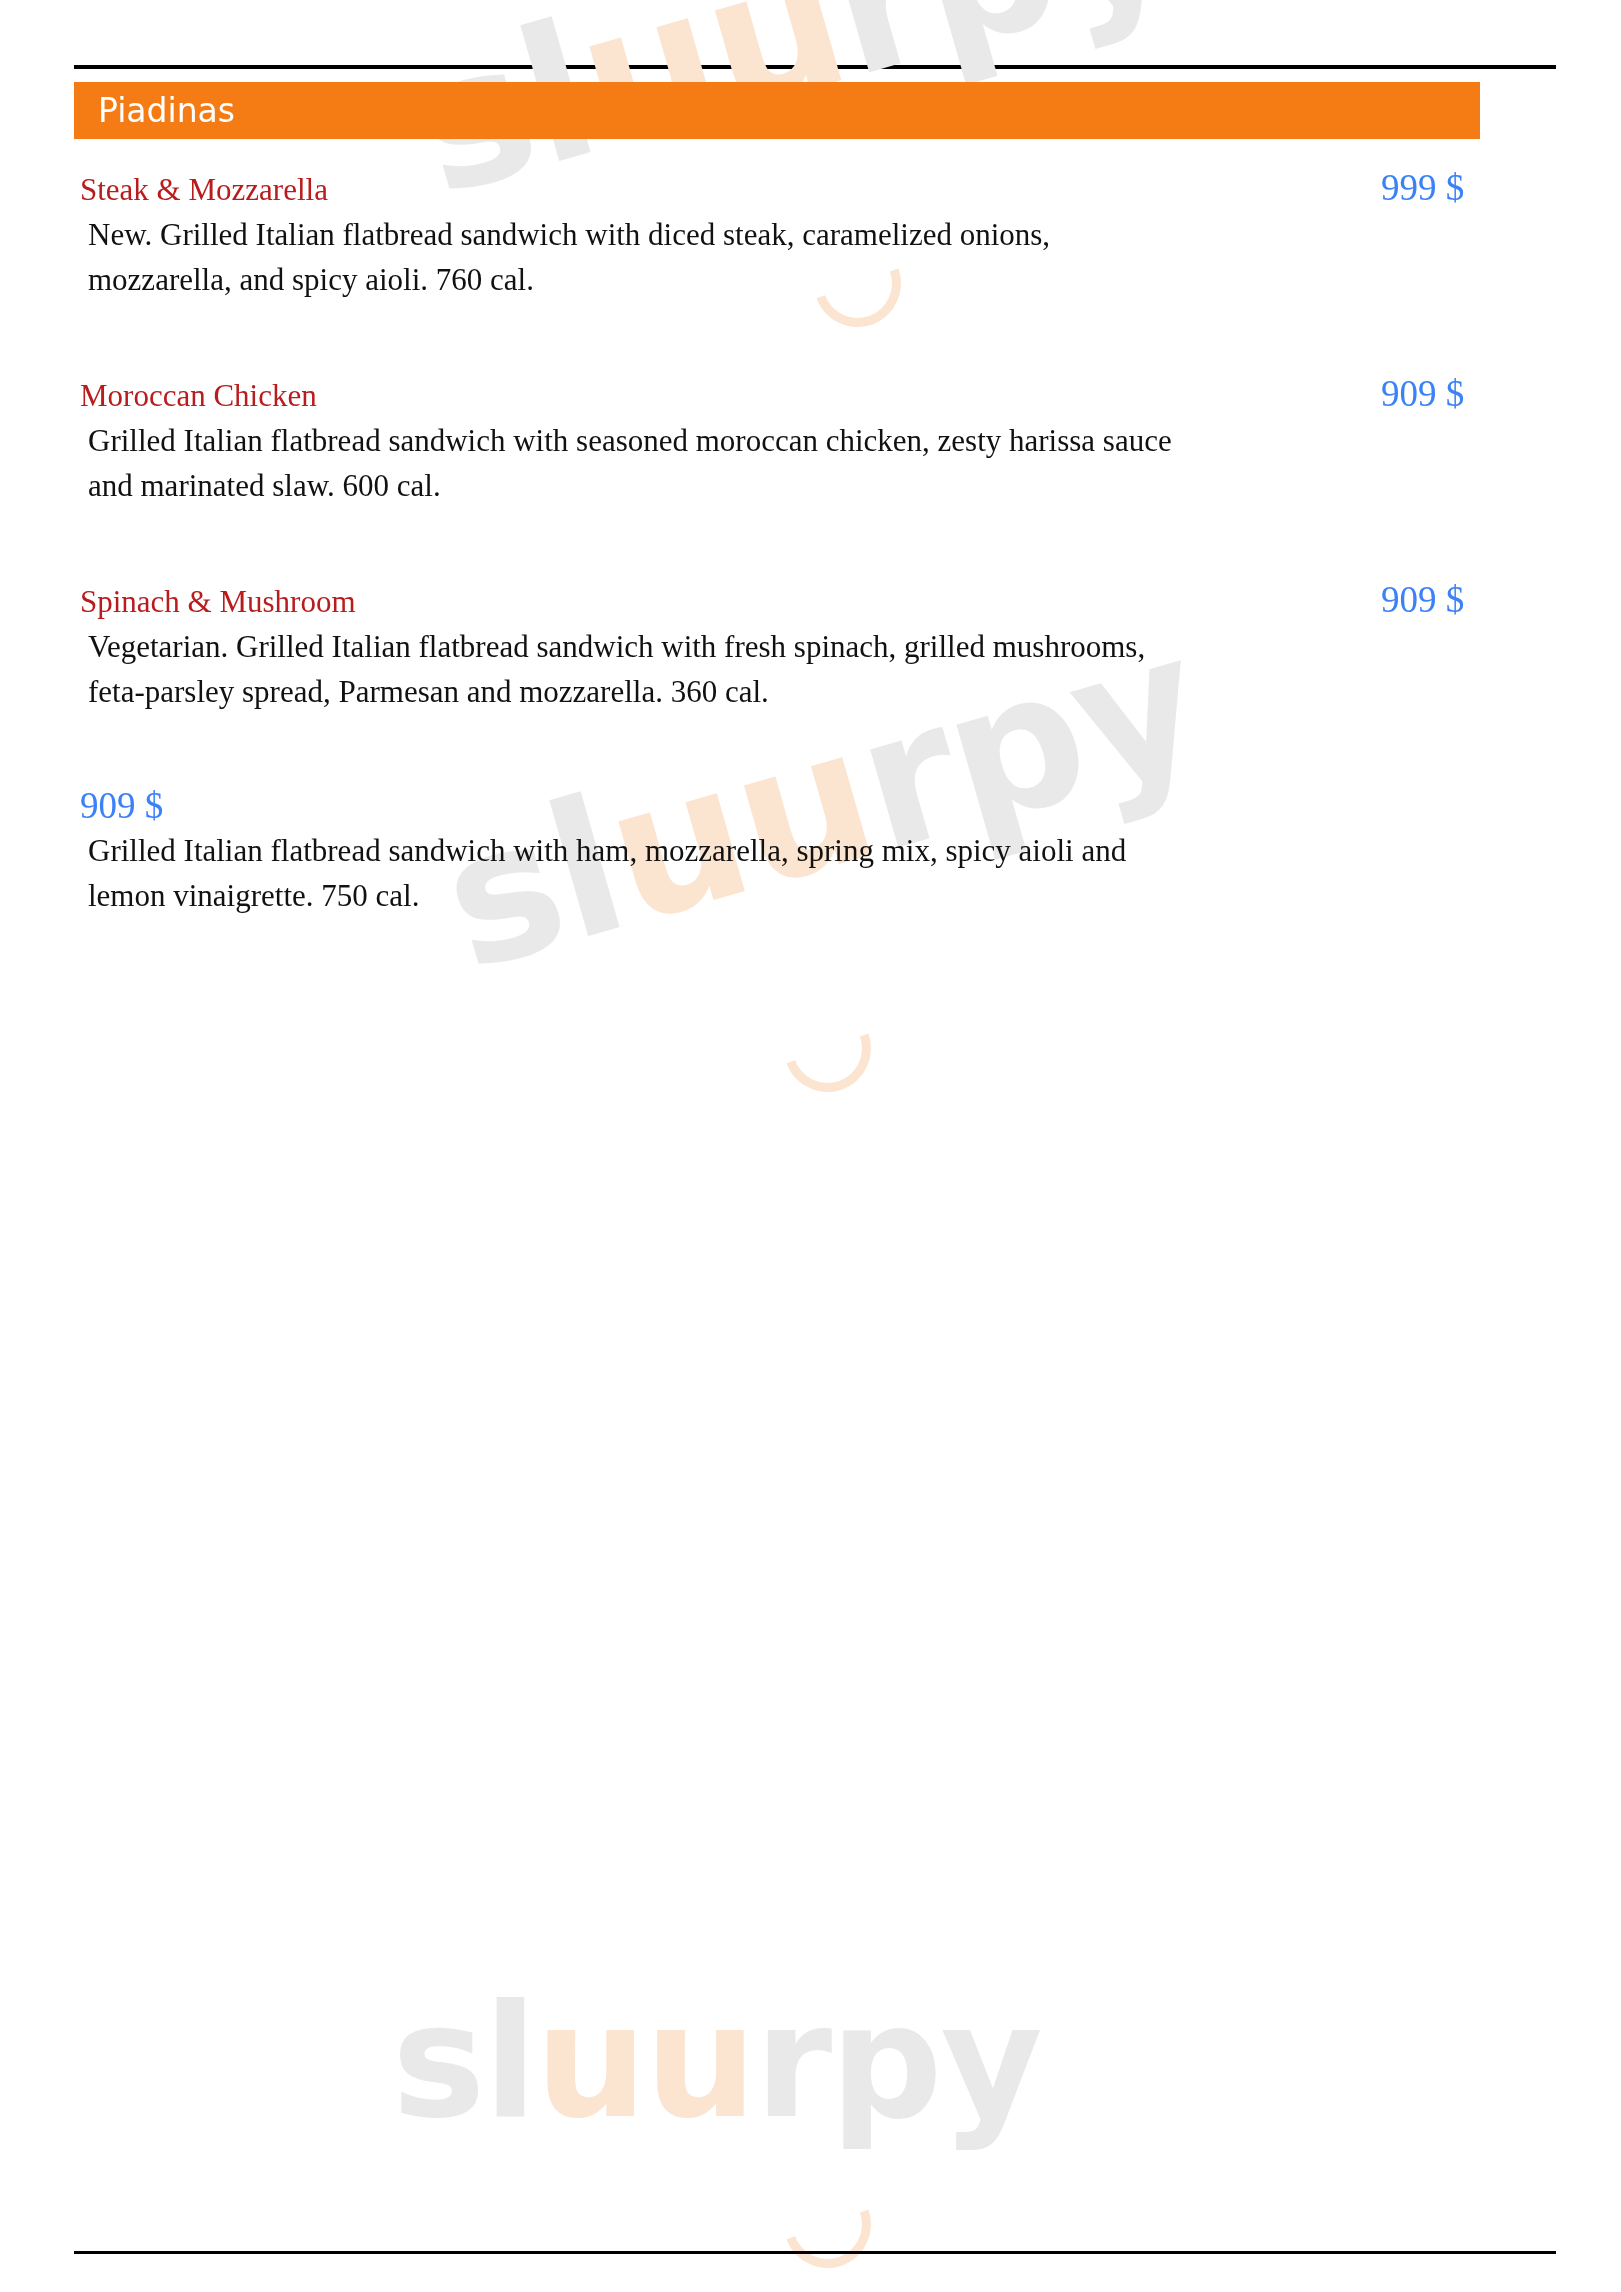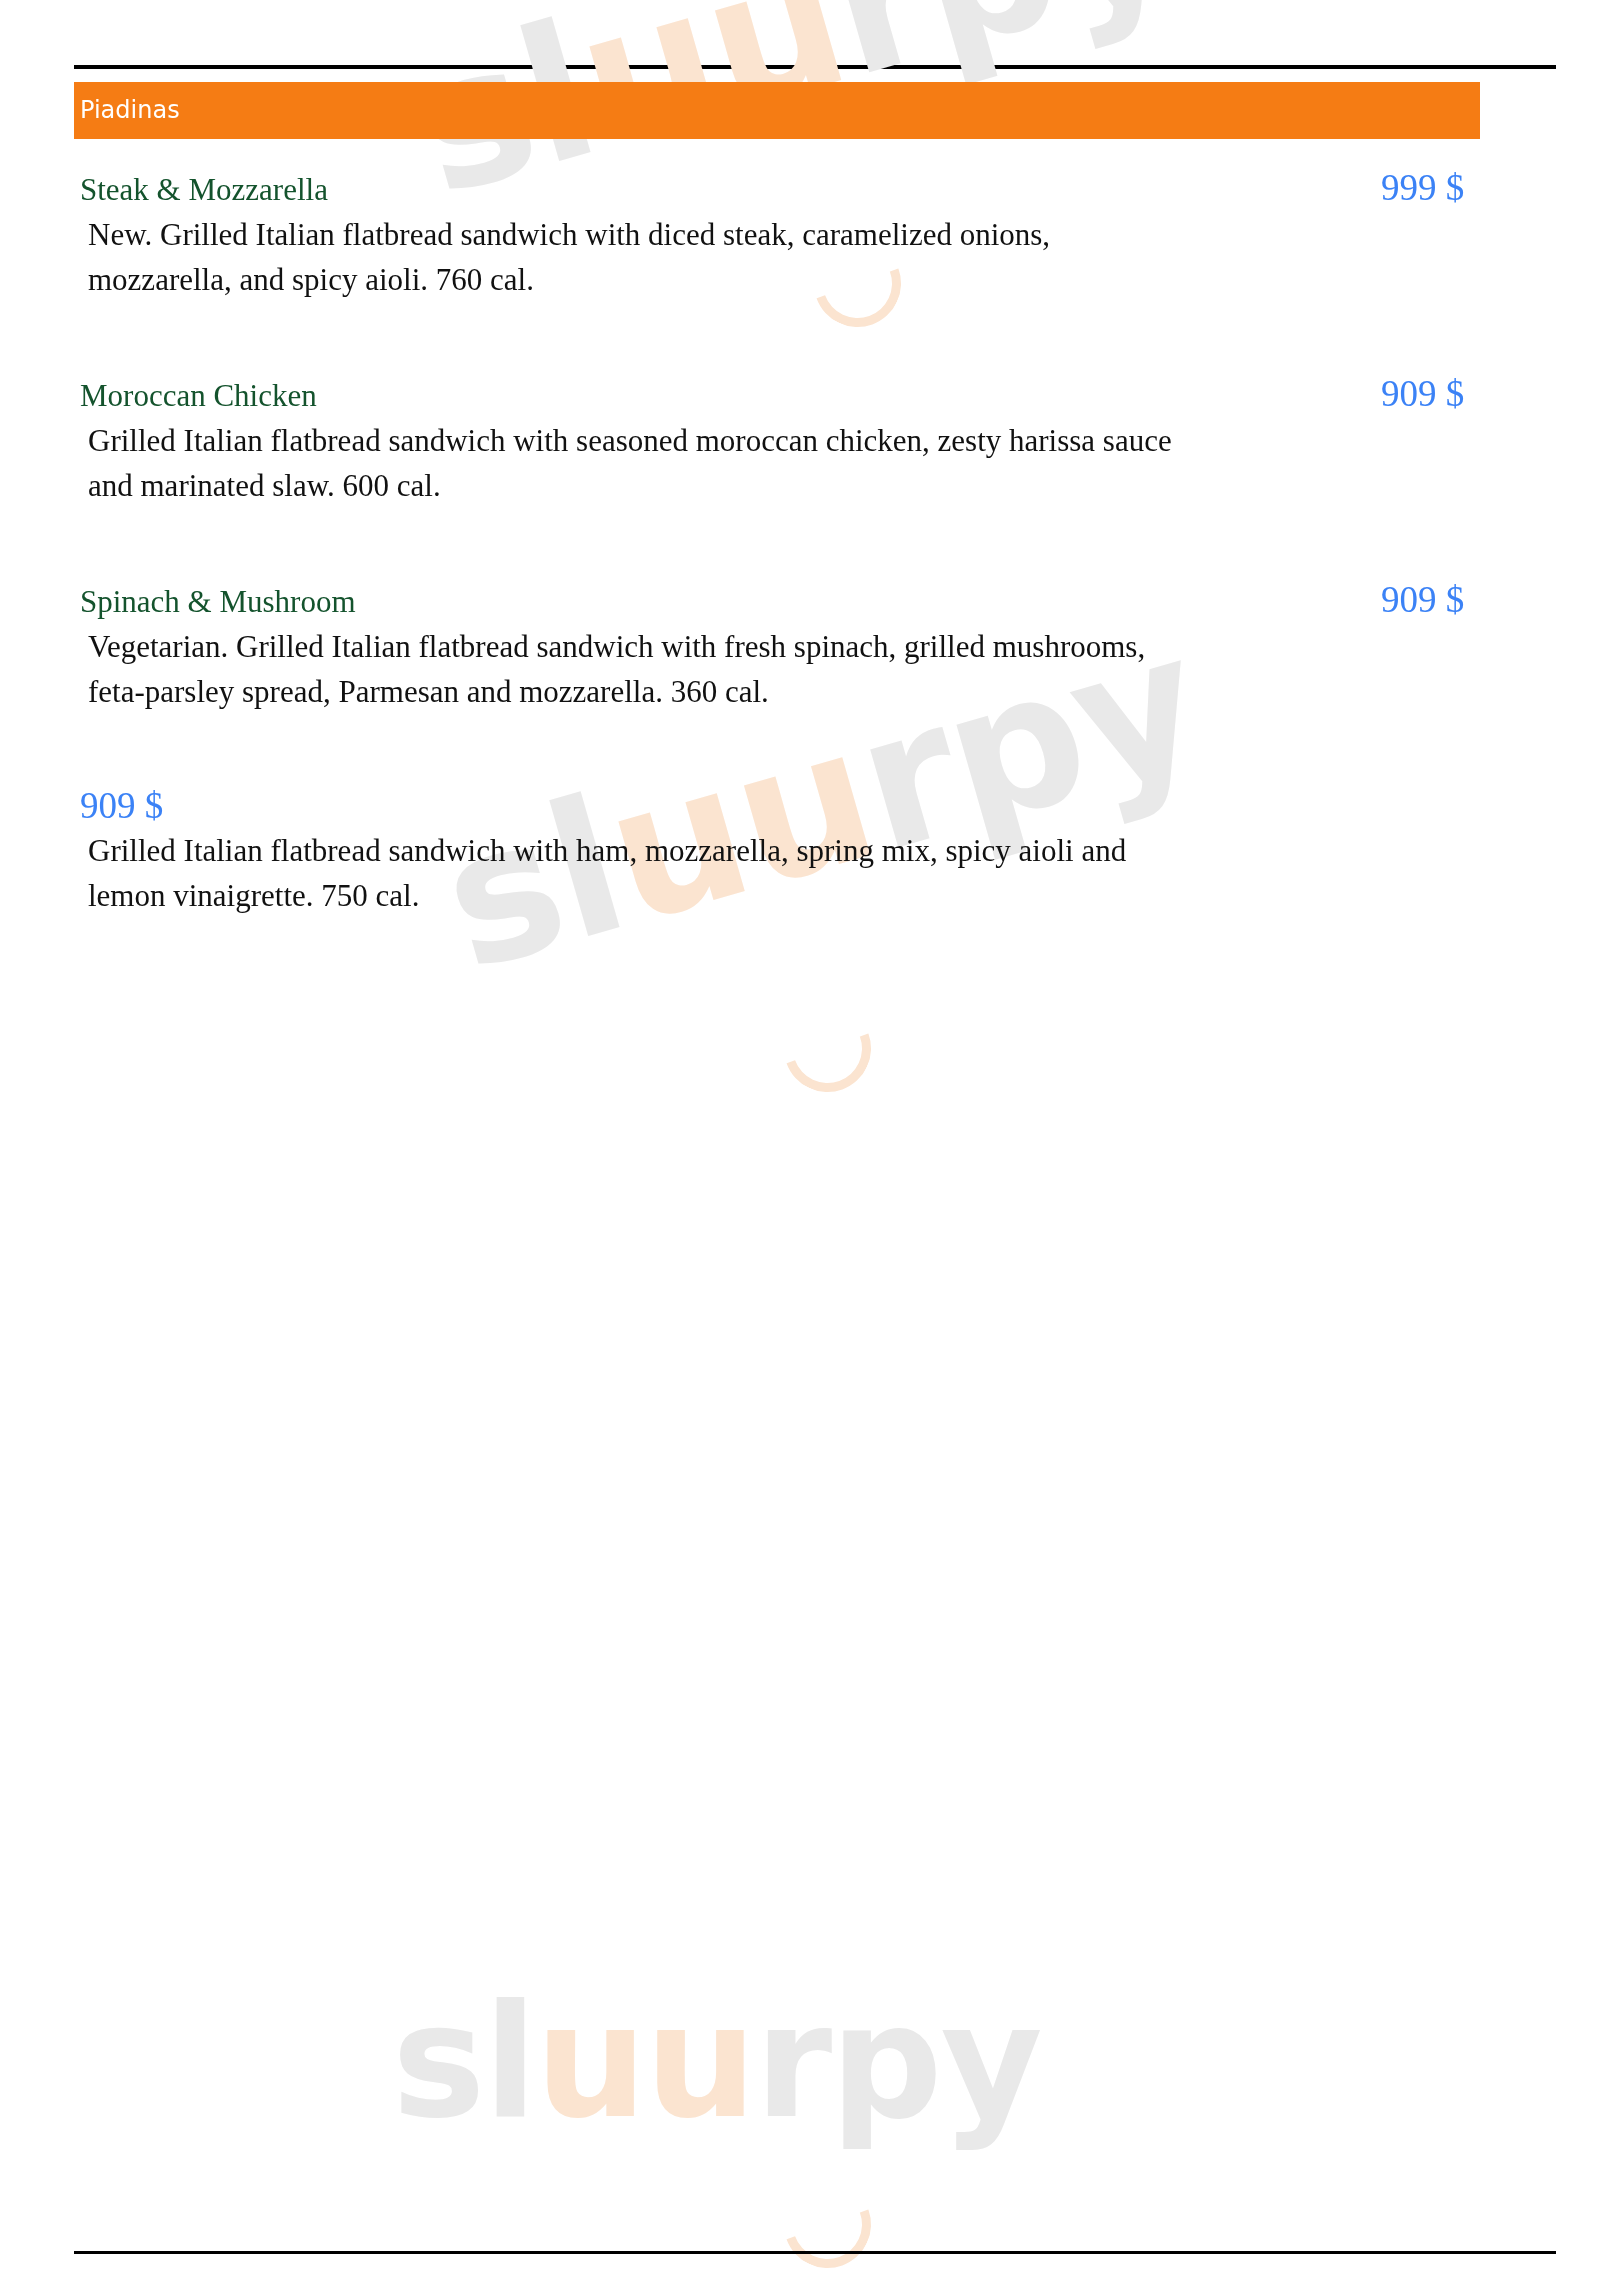--- a/index.html
+++ b/index.html
@@ -93,23 +93,23 @@
     top: 82px;
     width: 1406px;
     height: 57px;
     background: #f57c14;
     display: flex;
     align-items: center;
   }
   .section-title {
     color: #ffffff;
     font-family: "DejaVu Sans", sans-serif;
-    font-size: 24px;
+    font-size: 33px;
     line-height: 33px;
-    padding-left: 6px;
+    padding-left: 24px;
     font-weight: normal;
   }
 
   
   .items {
     position: absolute;
     left: 80px;
     top: 165px;
     width: 1392px;
   }
@@ -118,21 +118,21 @@
     margin-bottom: 69px;
   }
   .item-head {
     display: flex;
     justify-content: space-between;
     align-items: baseline;
   }
   .item-name {
     font-size: 31px;
     line-height: 45px;
-    color: #14532d;
+    color: #b91c1c;
   }
   .item-price {
     font-size: 37px;
     line-height: 45px;
     color: #3b82f6;
     white-space: nowrap;
     padding-right: 7.8px;
   }
   .item-desc {
     font-size: 31px;

